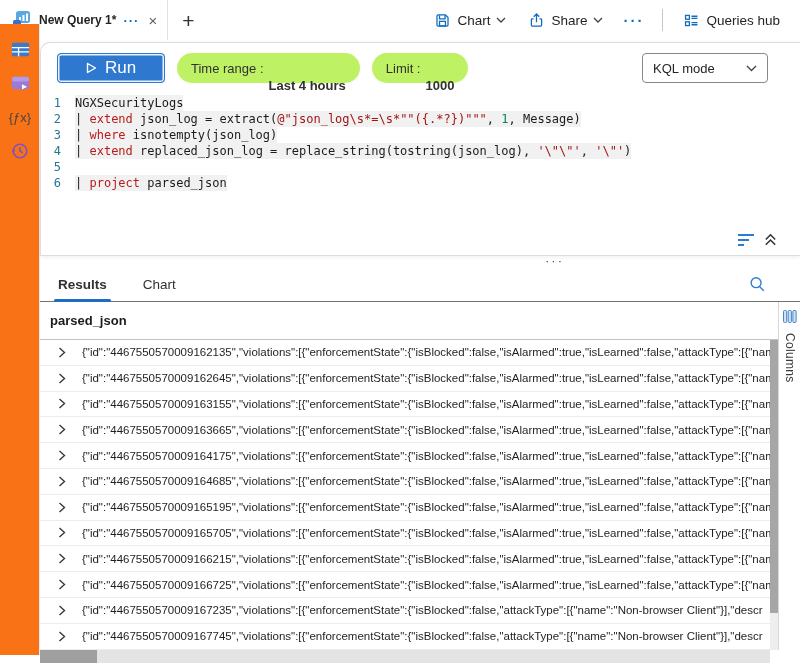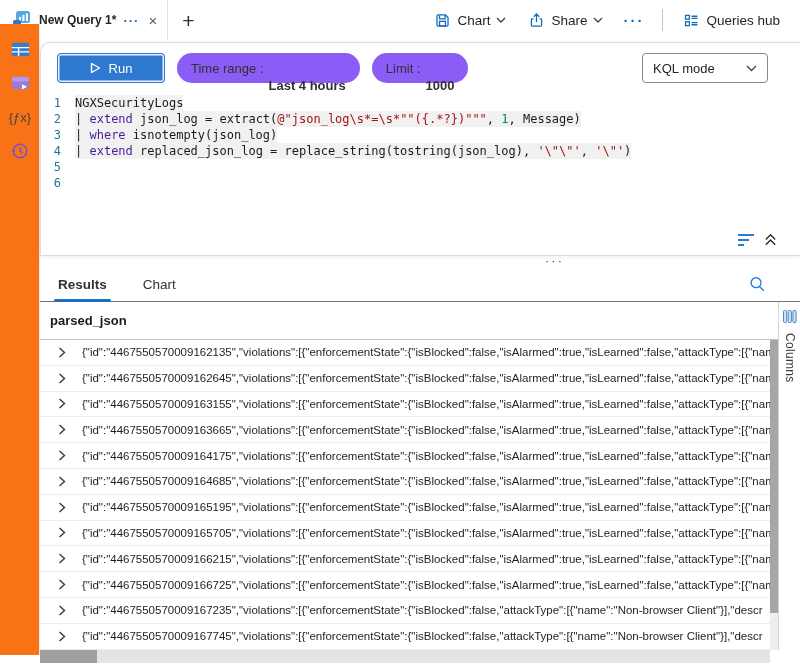--- a/index.html
+++ b/index.html
@@ -26,36 +26,36 @@
   .rail { position:absolute; left:0; top:24px; width:40px; height:631px; background:#f97316; border-right:1px solid #ebebeb; }
   .rail-item { width:40px; height:34px; display:flex; align-items:center; justify-content:center; cursor:pointer; }
   .fx-glyph { font-size:13px; color:#484644; }
 
   
   .editor-card { position:absolute; left:40px; top:42px; width:760px; height:214px; background:#fff;
                  border:1px solid #ddd; border-right:none; border-radius:10px 0 0 0;
                  box-shadow:0 1px 4px rgba(0,0,0,.07); }
   .toolbar { display:flex; align-items:center; gap:12px; padding:10px 16px 6px 16px; }
   .run-btn { display:flex; align-items:center; justify-content:center; gap:8px; width:108px; height:30px;
-             background:#2e79cf; color:#fff; font-size:13px; border:1px solid #2e79cf; border-radius:4px;
+             background:#2e79cf; color:#fff; font-size:17px; border:1px solid #2e79cf; border-radius:4px;
              box-shadow:inset 0 0 0 1.5px rgba(255,255,255,.9); cursor:pointer; }
-  .pill { display:flex; align-items:center; gap:5px; height:30px; padding:0 14px; background:#8b5cf6;
+  .pill { display:flex; align-items:center; gap:5px; height:30px; padding:0 14px; background:#bef264;
           border-radius:15px; font-size:13px; color:#323130; cursor:pointer; white-space:nowrap; }
   .pill b { font-weight:700;margin-top:35px; }
   .mode-select { margin-left:auto; margin-right:16px; display:flex; align-items:center; justify-content:space-between;
                  width:126px; height:30px; padding:0 10px; border:1px solid #8a8886; border-radius:4px;
                  font-size:13px; color:#242424; background:#fff; cursor:pointer; }
 
   
   .code-area { margin-top:6px; font-family:"DejaVu Sans Mono","Liberation Mono",monospace; font-size:12px; line-height:16px; }
   .code-line { display:flex; white-space:pre; }
   .ln { width:34px; text-align:right; padding-right:14px; color:#237893; flex:none; user-select:none; }
   .code-text { background:#f1f1f1; }
   .seg-p   { color:#1b1b1b;text-align:center; }
-  .seg-kw  { color:#4c1d95; }
+  .seg-kw  { color:#b91c1c; }
   .seg-str { color:#a31515; }
   .seg-num { color:#098658; }
   .seg-warn{ color:#1b1b1b; text-decoration:underline wavy #c24fa0; text-decoration-thickness:1px; text-underline-offset:3px; }
 
   .editor-corner-icons { position:absolute; right:22px; bottom:8px; display:flex; align-items:center; gap:8px; }
 
   
   .splitter { position:absolute; left:40px; top:256px; width:760px; height:12px; cursor:row-resize; }
   .splitter-dots { position:absolute; left:505px; top:-3px; color:#4a4a4a; font-size:13px; letter-spacing:2px; }
 
@@ -239,20 +239,21 @@
     <span class="ln">4</span>
     <span class="code-text"><span class="seg-p">| </span><span class="seg-kw">extend</span><span class="seg-p"> replaced_json_log = replace_string(tostring(json_log), </span><span class="seg-str">'\"\"'</span><span class="seg-p">, </span><span class="seg-str">'\"'</span><span class="seg-p">)</span></span>
   </div>
 
   <div class="code-line">
     <span class="ln">5</span>
   </div>
 
   <div class="code-line">
     <span class="ln">6</span>
+    <span class="code-text"><span class="seg-p">| </span><span class="seg-kw">project</span><span class="seg-p"> parsed_json</span></span>
   </div>
 </div>
 
     <div class="editor-corner-icons">
       <span>
         <svg width="18" height="14" viewBox="0 0 18 14" stroke="#2b7cd3" stroke-width="2" fill="none">
           <path d="M1 2 H17 M1 7 H12 M1 12 H7"></path>
         </svg>
       </span>
       <span>

